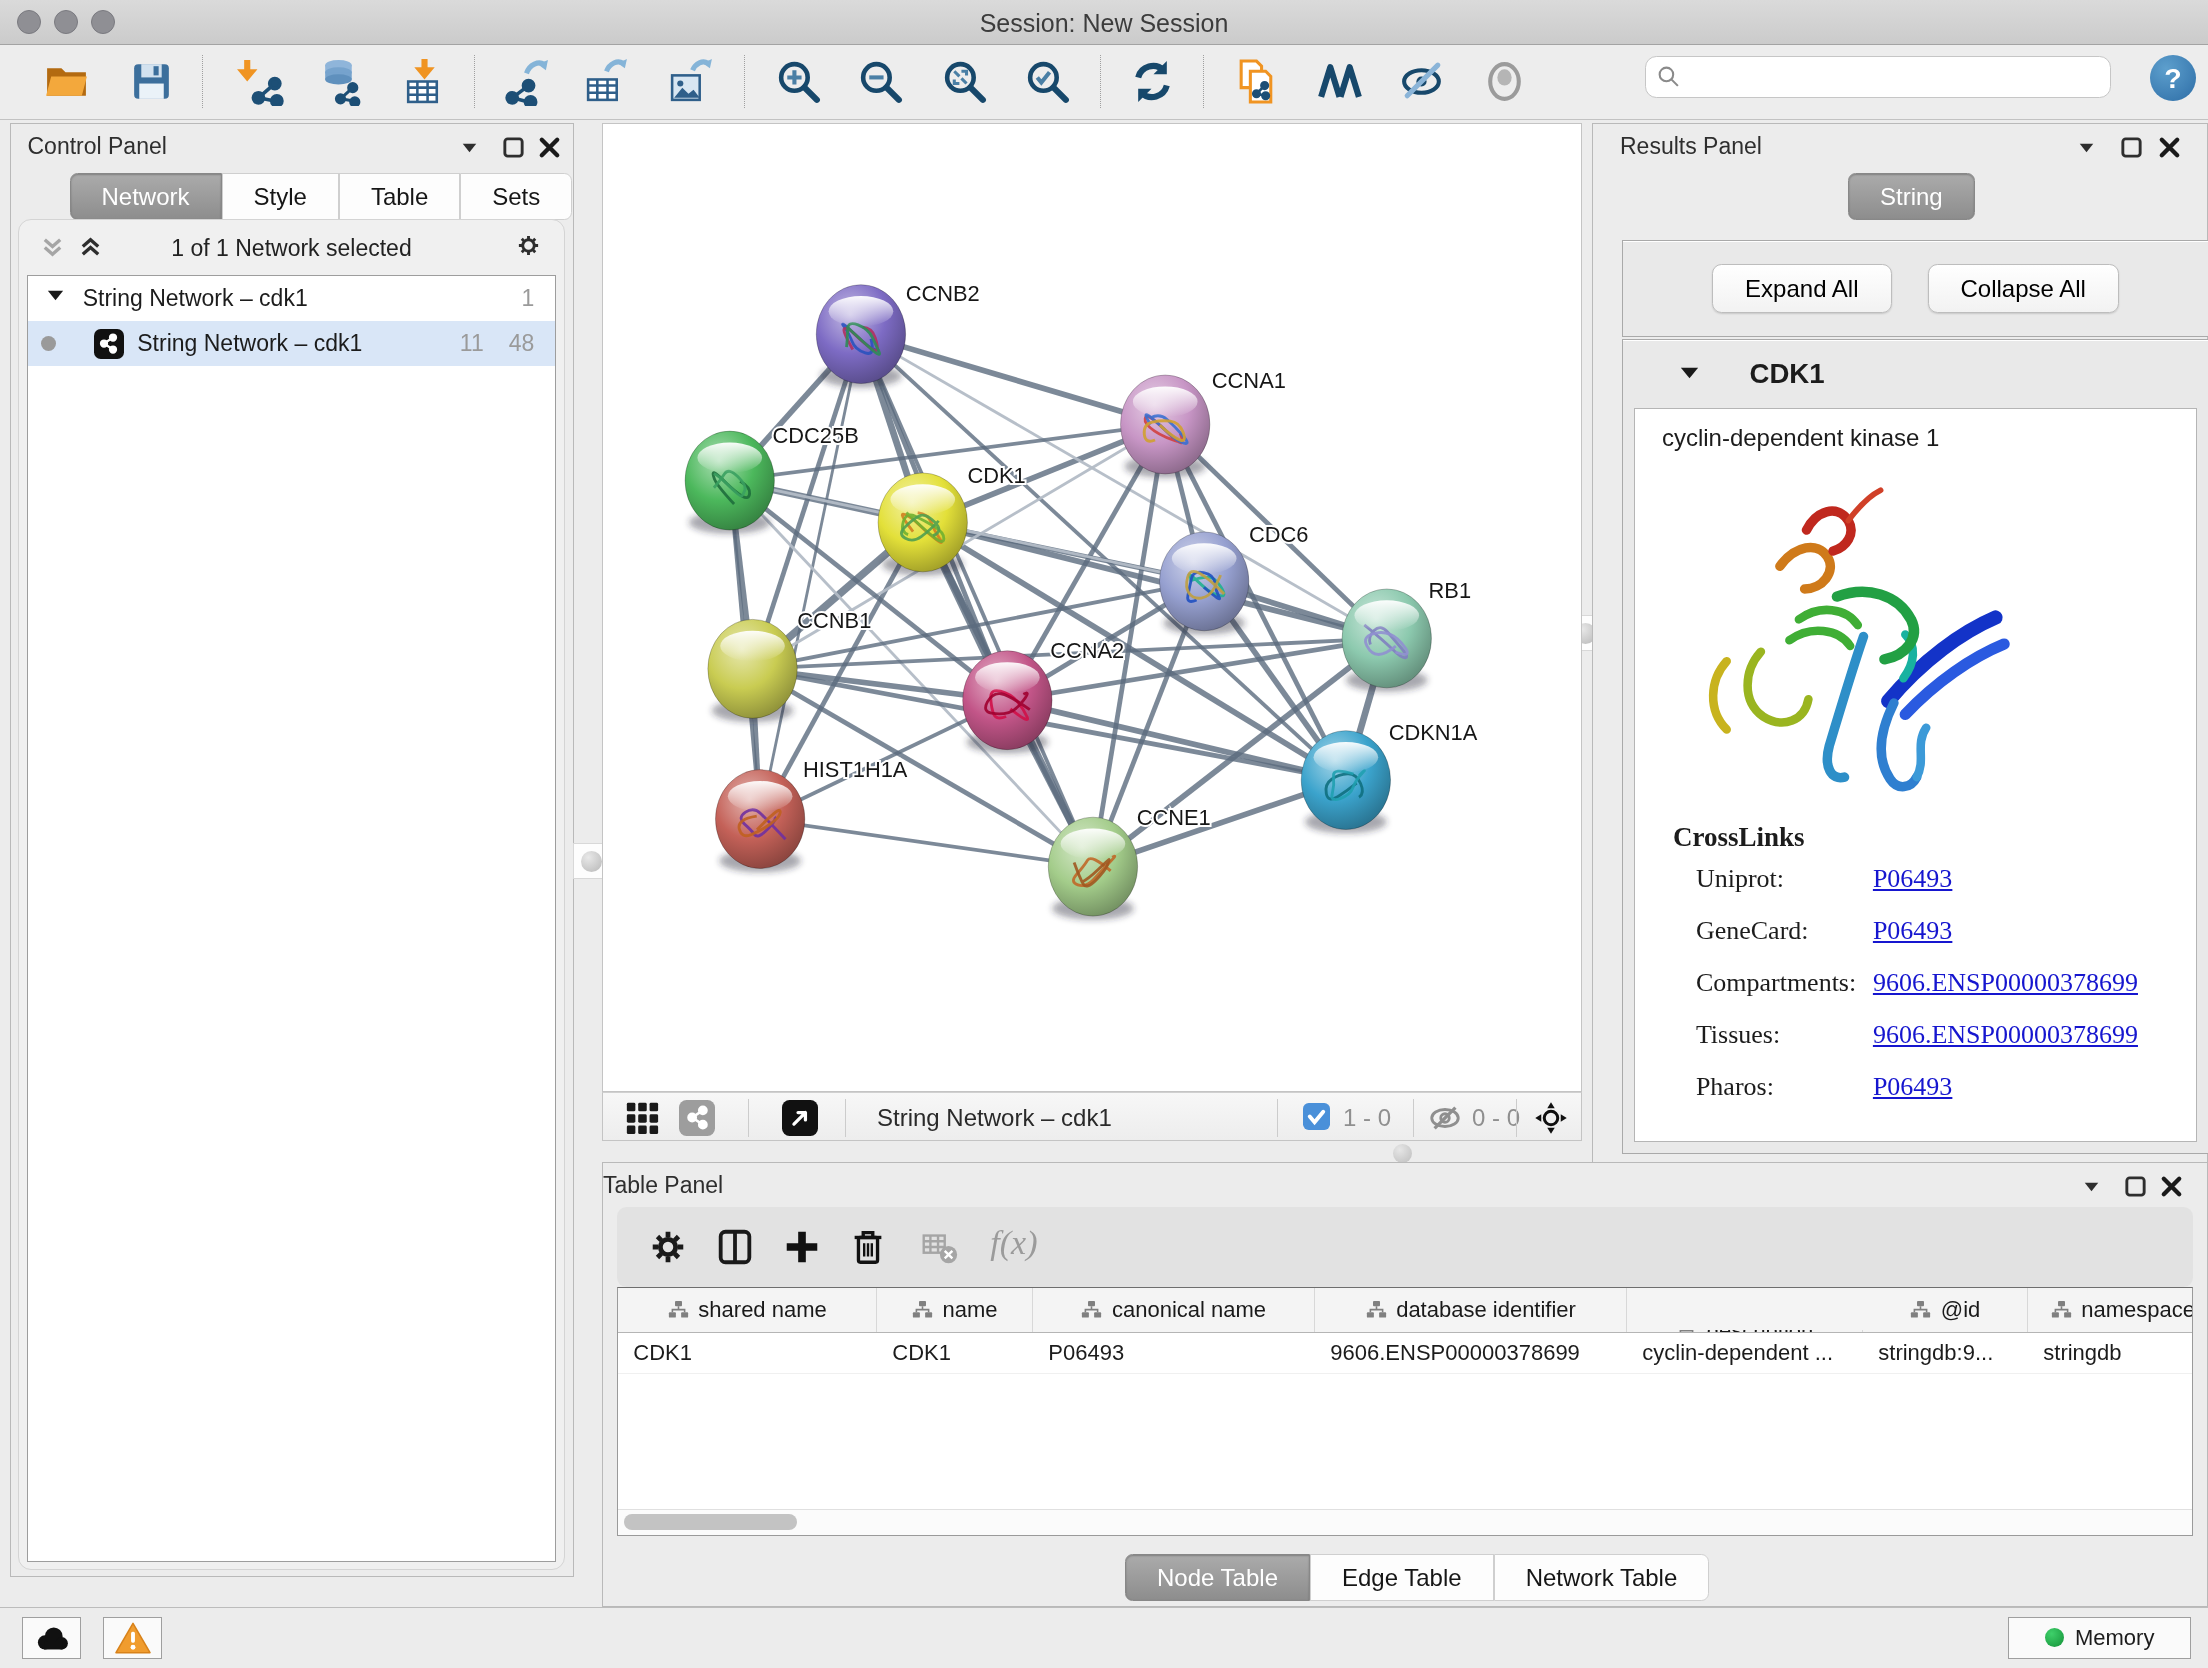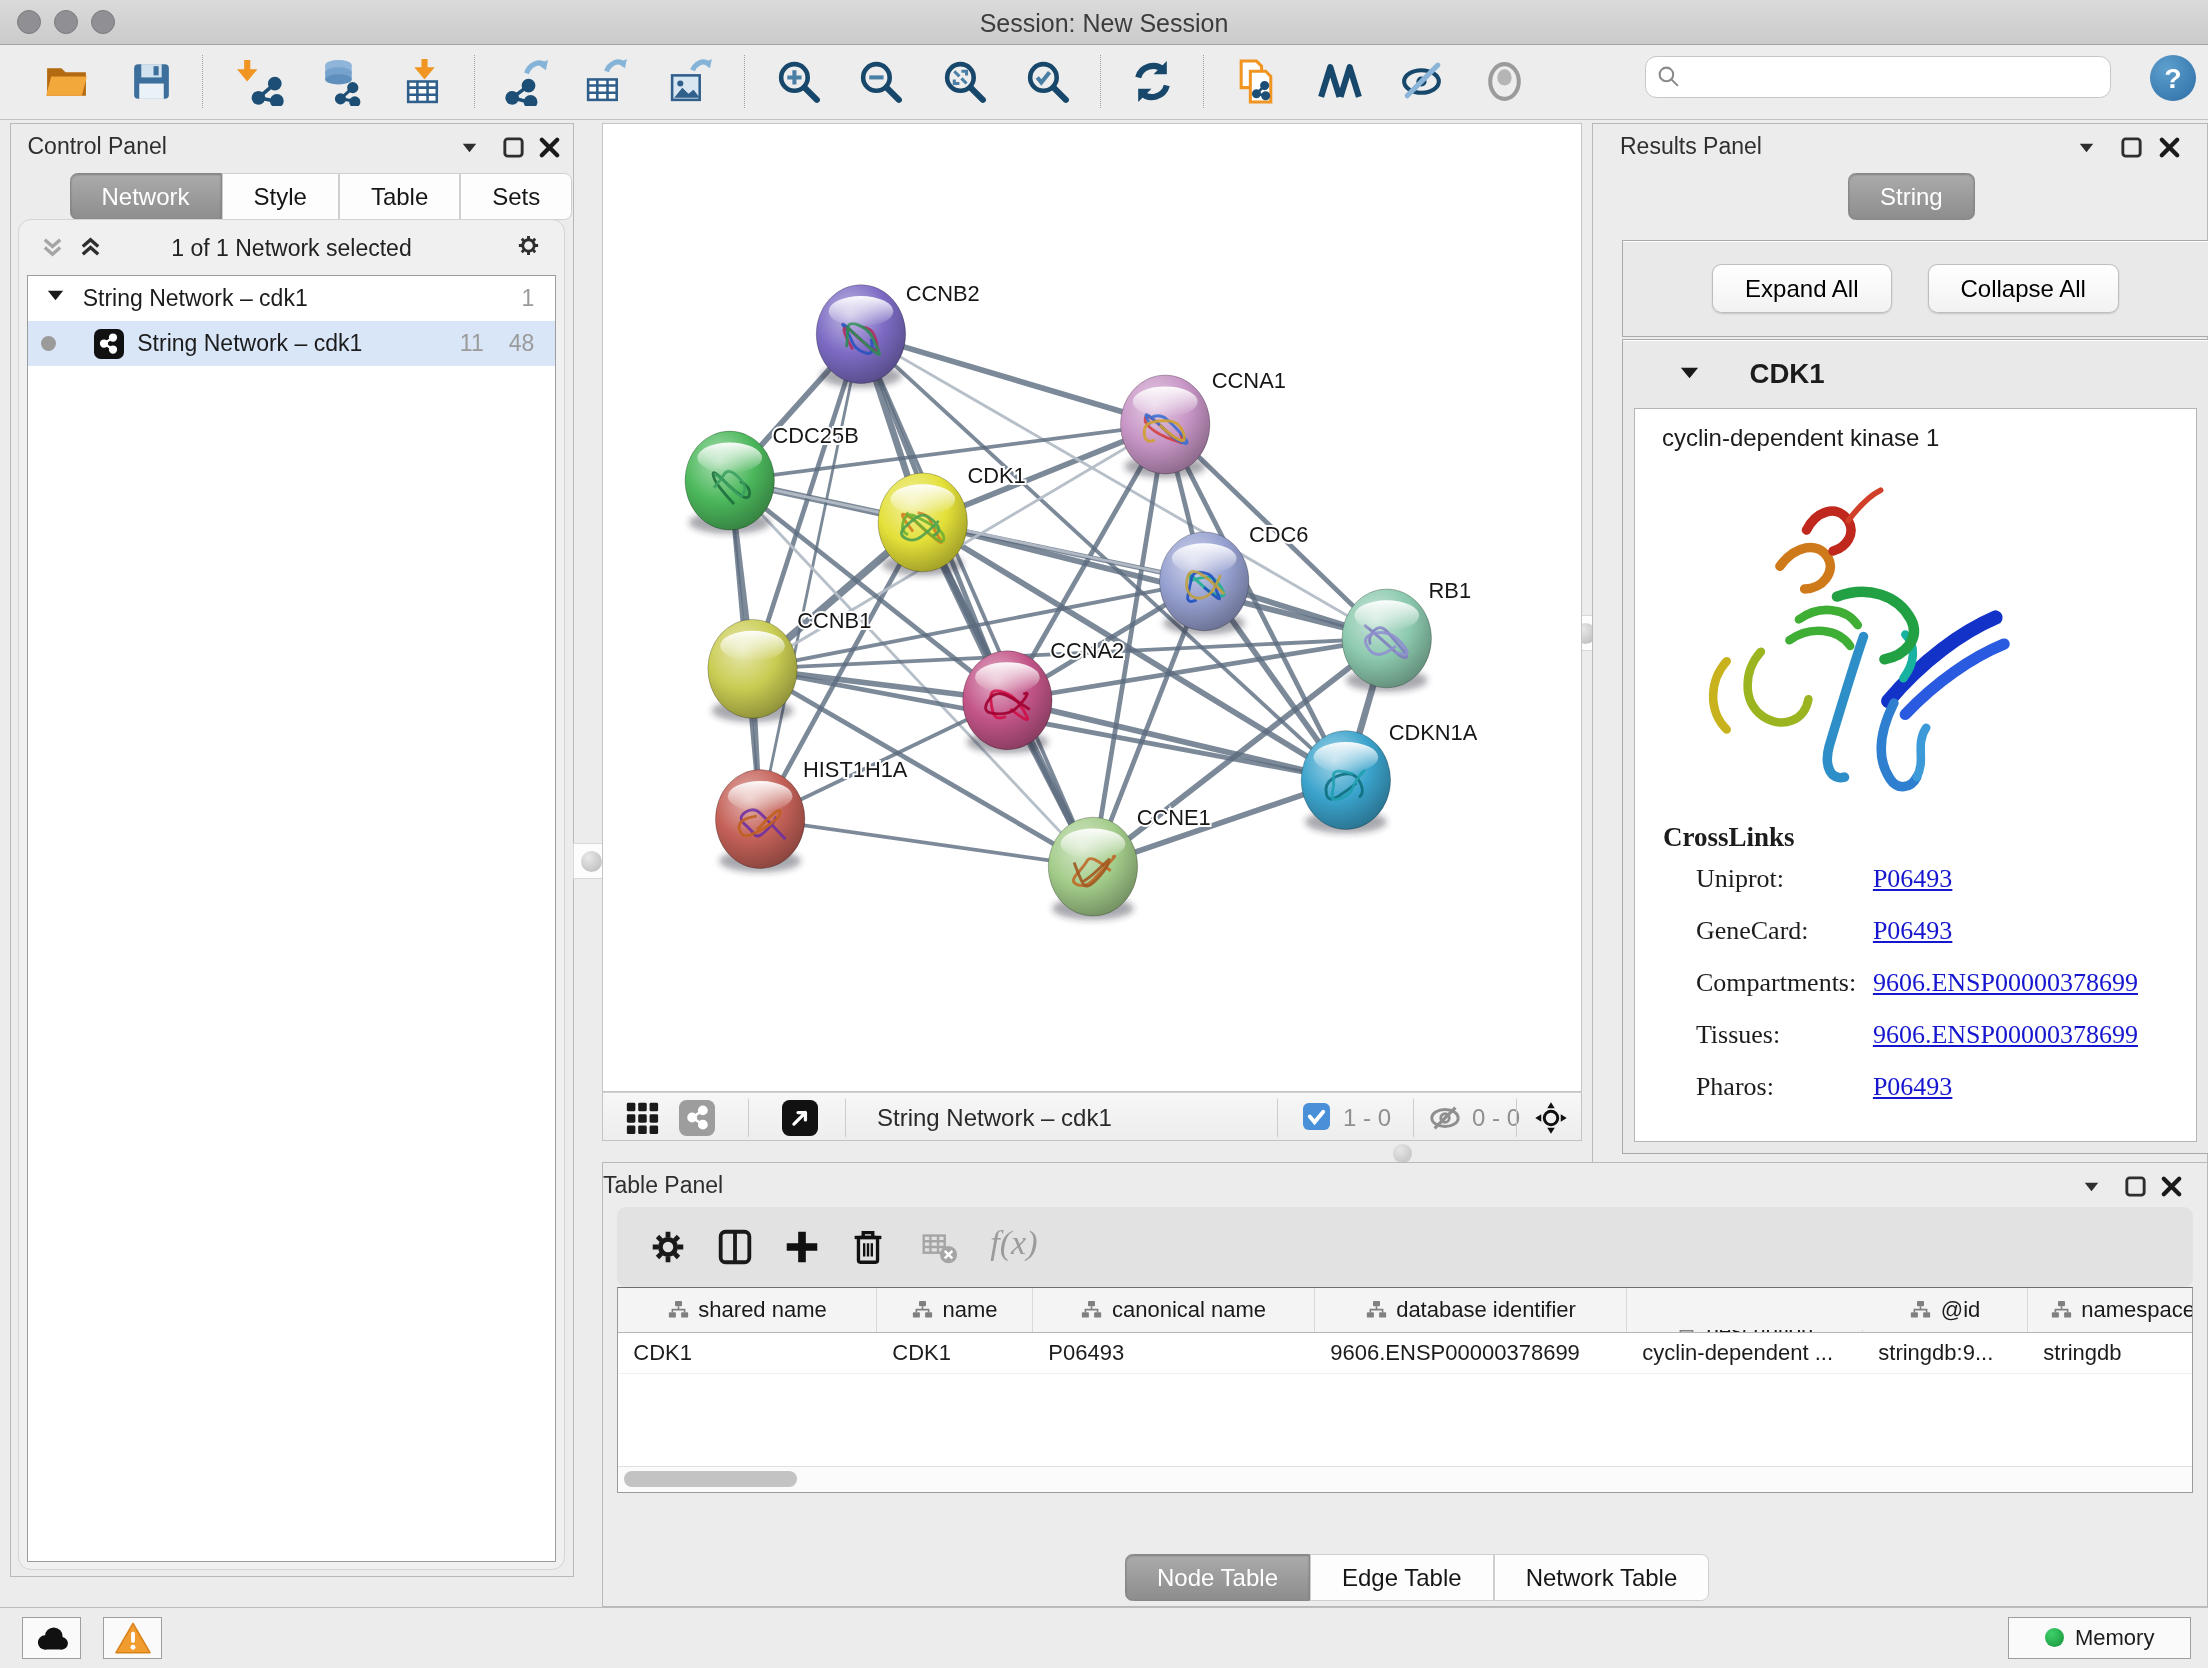--- a/index.html
+++ b/index.html
@@ -69,31 +69,31 @@
   #rp-buttons{top:116px;height:95px;display:flex;align-items:center;justify-content:center;gap:36px}
   .rp-btn{background:linear-gradient(#ffffff,#f2f2f2);border:1px solid #bdbdbd;border-radius:9.5px;
     font-size:24px;padding:9.5px 32px;cursor:pointer;box-shadow:0 1px 1.9px rgba(0,0,0,.15)}
   #rp-gene-box{top:215px;height:813px}
   #rp-gene-head{height:68px;display:flex;align-items:center;cursor:pointer}
   #rp-gene-head .gene{font-size:27.6px;font-weight:bold;margin-left:49px}
   #rp-inner{position:absolute;left:11.4px;right:11.4px;top:68px;bottom:11.4px;background:#fff;border:1px solid #b5b5b5;overflow:hidden}
   #rp-desc{margin:15px 12px 0 27px;font-size:24px}
   #protein-img{margin:23px 0 0 42px}
   #xl{font-family:"Liberation Serif",serif;margin-top:1.9px}
-  #xl-title{font-size:27px;font-weight:bold;margin-left:28px}
+  #xl-title{font-size:27px;font-weight:bold;margin-left:38px}
   .xl-row{margin-left:61px;line-height:52px;font-size:26px}
   .xl-label{display:inline-block;width:177px}
   .xl-link{color:#1616cf;text-decoration:underline;cursor:pointer}
 
   
   #table-panel{left:602px;top:1162px;width:1606px;height:445px;background:#ececec;border:1px solid #b9b9b9;box-sizing:border-box}
   #tp-toolbar{left:14.3px;top:44px;width:1576px;height:80px;background:#e2e2e2;border-radius:9.5px}
   .tp-ico{top:19px;width:42px;height:42px;cursor:pointer}
   #fx{top:17px;font-family:"Liberation Serif",serif;font-style:italic;font-size:34px;color:#9b9b9b;cursor:pointer}
-  #tp-tablebox{left:14.3px;top:124px;width:1576px;height:206px;background:#fff;border:1px solid #9a9a9a;border-top:1.9px solid #6e6e6e;box-sizing:border-box;overflow:hidden}
+  #tp-tablebox{left:14.3px;top:124px;width:1576px;height:249px;background:#fff;border:1px solid #9a9a9a;border-top:1.9px solid #6e6e6e;box-sizing:border-box;overflow:hidden}
   #tp-headrow{display:flex;height:44px;background:#f4f4f4;border-bottom:1px solid #b5b5b5}
   .th{display:flex;align-items:center;justify-content:center;gap:9.5px;font-size:22px;color:#1a1a1a;
       border-right:1px solid #d8d8d8;box-sizing:border-box;overflow:hidden;white-space:nowrap;cursor:pointer}
   #tp-datarow{display:flex;height:40px;border-bottom:1px solid #f0f0f0}
   .td{font-size:22px;padding-left:15px;display:flex;align-items:center;box-sizing:border-box;
       overflow:hidden;white-space:nowrap;cursor:text}
   #tp-scroll{position:absolute;left:0;right:0;bottom:0;height:25px;background:#fbfbfb;border-top:1px solid #e0e0e0}
   #tp-thumb{position:absolute;left:5.7px;top:3.8px;width:173px;height:16px;background:#c3c3c3;border-radius:8.6px;cursor:pointer}
   #tp-tabs{left:522px;top:391px;display:flex}
 

